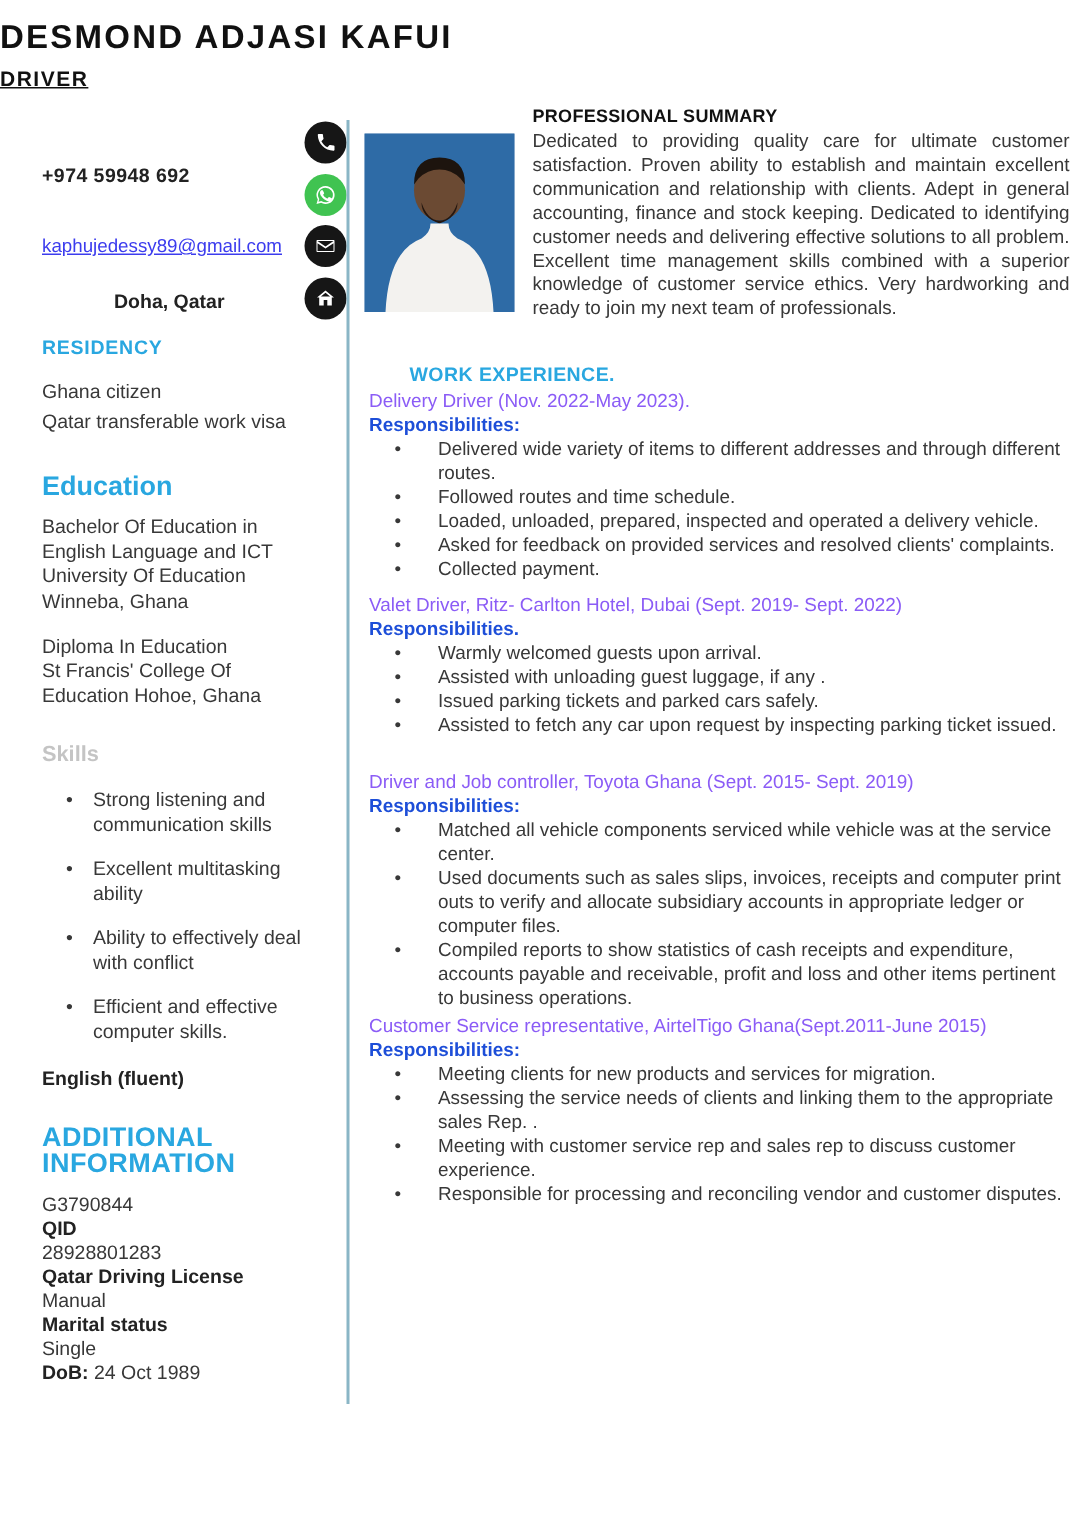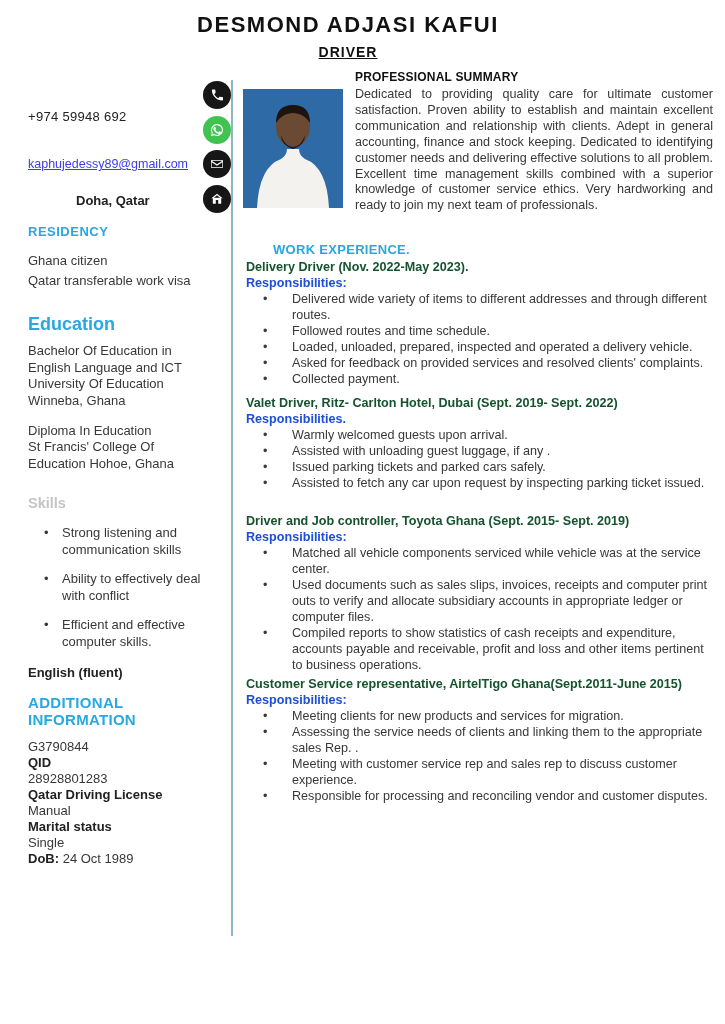--- a/index.html
+++ b/index.html
@@ -18,44 +18,44 @@
   body{
     background:#ffffff;
     font-family:"Liberation Sans", sans-serif;
     color:var(--ink);
     position:relative;
     overflow:hidden;
   }
   .page{position:absolute;inset:0;}
 
   
-  .header{position:absolute;top:12px;left:0;width:696px;text-align:center;}
+  .header{position:absolute;top:12px;left:0;width:696px;}
   .name{font-size:22px;font-weight:bold;color:#111;letter-spacing:1.5px;}
   .role{font-size:14px;font-weight:bold;color:#111;text-decoration:underline;letter-spacing:1px;margin-top:6px;}
 
   
   .sidebar{position:absolute;left:28px;top:100px;width:192px;font-size:13px;line-height:17px;}
-  .contact-phone{font-weight:normal;color:#222;margin-top:8px;letter-spacing:.3px;}
+  .contact-phone{font-weight:bold;color:#222;margin-top:8px;letter-spacing:.3px;}
   .contact-email{margin-top:30px;}
   .contact-email a{color:var(--link);text-decoration:underline;font-size:12.5px;}
   .contact-loc{margin-top:19px;font-weight:bold;color:#222;padding-left:48px;}
   .h-accent{color:var(--accent);font-weight:bold;}
   .h-residency{margin-top:14px;font-size:13px;letter-spacing:.5px;}
   .res-items{margin-top:11px;line-height:20px;color:var(--ink);}
   .h-education{margin-top:25px;font-size:18px;}
   .edu-block{margin-top:10px;line-height:16px;color:var(--ink);}
   .edu-block div{margin-bottom:.5px;}
   .edu-gap{margin-top:14px;}
   .h-skills{margin-top:23px;font-size:14.5px;font-weight:bold;color:var(--gray);}
   ul.side-list{list-style:none;margin-top:3px;}
   ul.side-list li{position:relative;padding-left:34px;line-height:17px;margin-top:12px;}
   ul.side-list li::before{content:"\2022";position:absolute;left:16px;top:0;}
   .h-languages{margin-top:19px;font-size:15px;letter-spacing:.5px;}
   .lang-item{margin-top:14px;font-weight:bold;color:#222;}
-  .h-additional{margin-top:13px;font-size:15px;letter-spacing:.3px;}
+  .h-additional{margin-top:23px;font-size:18px;letter-spacing:.3px;}
   .fields{margin-top:11px;line-height:16px;}
   .fields .lbl{font-weight:bold;color:#222;}
   .fields .val{color:var(--ink);}
   .dob-row .lbl{display:inline;}
   .dob-row .val{display:inline;}
 
   
   .icon-rail{position:absolute;left:203px;top:81px;width:28px;}
   .circle-ic{width:28px;height:28px;border-radius:50%;background:var(--circle);
     display:flex;align-items:center;justify-content:center;margin-bottom:6.5px;}
@@ -72,21 +72,21 @@
   .summary{position:absolute;left:355px;top:70px;width:358px;}
   .summary h3{font-size:12px;color:#111;letter-spacing:.2px;}
   .summary p{margin-top:3px;font-size:12.6px;line-height:15.9px;text-align:justify;color:var(--ink);}
 
   .workexp{position:absolute;left:246px;top:242px;width:470px;font-size:12.6px;line-height:16px;}
   .h-workexp{margin-left:27px;font-size:13px;letter-spacing:.3px;}
   .job{margin-top:8px;}
   .job.j1{margin-top:1px;}
   .job.j3{margin-top:22px;}
   .job.j4{margin-top:3px;}
-  .job-title{font-weight:bold;color:#14532d;}
+  .job-title{font-weight:normal;color:#8b5cf6;}
   .job-resp{font-weight:bold;color:#1d4ed8;}
   ul.job-list{list-style:none;}
   ul.job-list li{position:relative;padding-left:46px;margin-top:0;}
   ul.job-list li::before{content:"\2022";position:absolute;left:17px;top:0;}
 </style>
 </head>
 <body>
 
 <div class="page">
 
@@ -117,20 +117,21 @@
     </div>
     <div class="edu-block edu-gap">
       <div>Diploma In Education</div>
       <div>St Francis' College Of</div>
       <div>Education Hohoe, Ghana</div>
     </div>
 
     <div class="h-skills">Skills</div>
     <ul class="side-list">
       <li>Strong listening and communication skills</li>
+      <li>Excellent multitasking ability</li>
       <li>Ability to effectively deal with conflict</li>
       <li>Efficient and effective computer skills.</li>
     </ul>
 
     <div class="lang-item">English (fluent)</div>
 
     <div class="h-accent h-additional">ADDITIONAL INFORMATION</div>
     <div class="fields">
       <div class="val">G3790844</div>
       <div class="lbl">QID</div>

